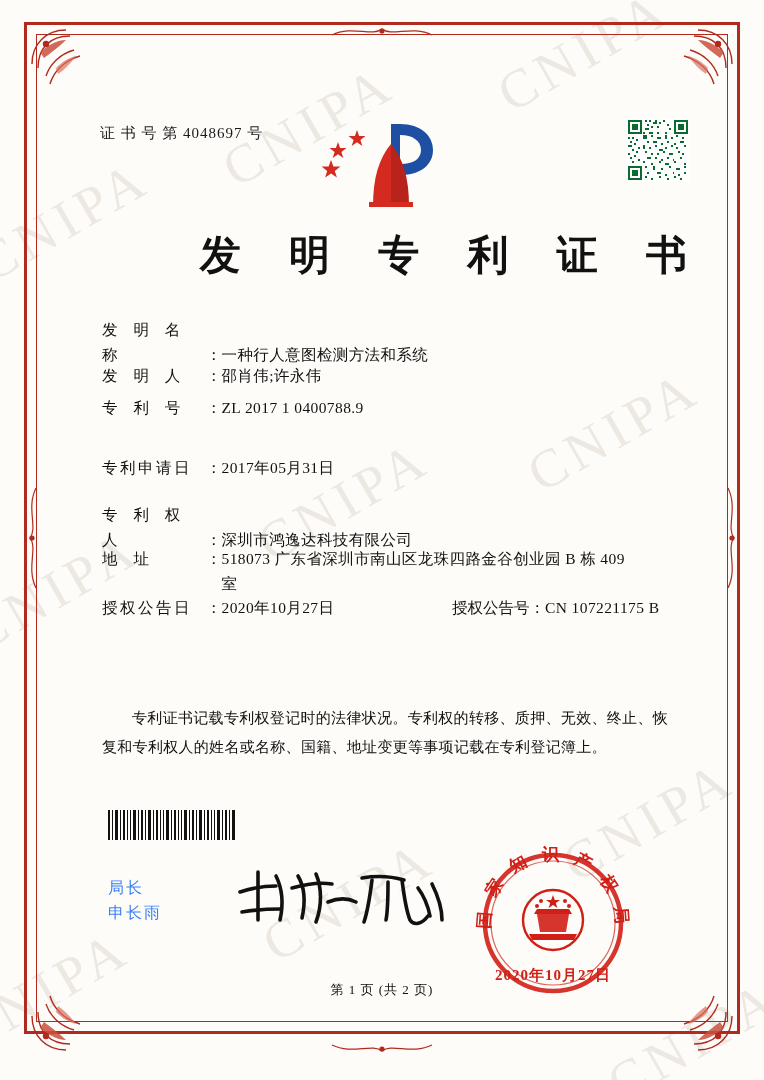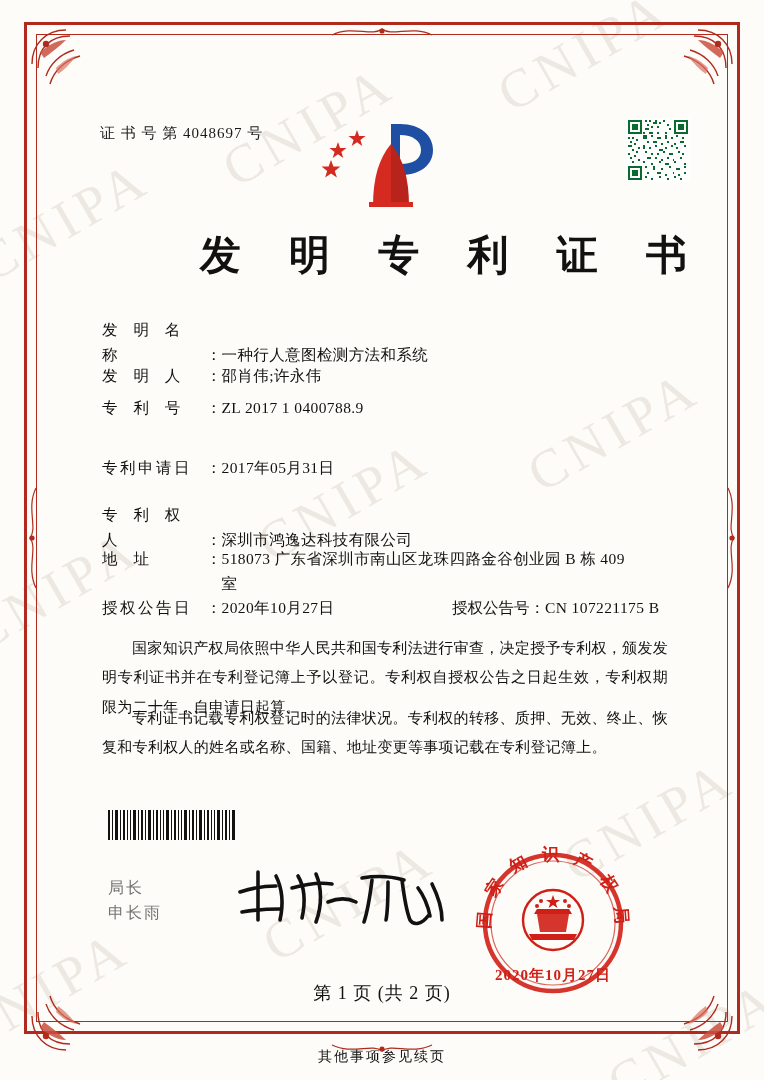--- a/index.html
+++ b/index.html
@@ -169,40 +169,40 @@
     left: 48px; top: 754px;
     width: 128px; height: 30px;
   }
 
   #sig-block {
     position: absolute;
     left: 48px; top: 820px;
     font-size: 16px;
     line-height: 1.55;
     letter-spacing: 2px;
-    color: #737373;
+    color: #3b82f6;
   }
 
   #signature {
     position: absolute;
     left: 172px; top: 806px;
     width: 230px; height: 70px;
   }
 
   #seal {
     position: absolute;
     left: 408px; top: 782px;
     width: 170px; height: 170px;
   }
 
   #page-no {
     position: absolute;
     left: 0; right: 0; top: 925px;
     text-align: center;
-    font-size: 18px;
+    font-size: 13px;
     color: #111;
     letter-spacing: 1px;
   }
 
   #footer-note {
     position: absolute;
     left: 0; right: 0;
     bottom: 14px;
     text-align: center;
     font-size: 14px;
@@ -468,21 +468,20 @@
       <span class="flabel">地 址</span><span>：</span><span class="fval" id="addr-val">518073 广东省深圳市南山区龙珠四路金谷创业园 B 栋 409 室</span>
     </div>
 
     <div class="field" id="f-grant">
       <span class="flabel tight">授权公告日</span><span>：</span><span class="fval">2020年10月27日</span>
       <span id="grant-right">
         <span>授权公告号</span><span>：</span><span class="fval">CN 107221175 B</span>
       </span>
     </div>
 
-    <div id="para1">国家知识产权局依照中华人民共和国专利法进行审查，决定授予专利权，颁发发明专利证书并在专利登记簿上予以登记。专利权自授权公告之日起生效，专利权期限为二十年，自申请日起算。</div>
     <div id="para2">专利证书记载专利权登记时的法律状况。专利权的转移、质押、无效、终止、恢复和专利权人的姓名或名称、国籍、地址变更等事项记载在专利登记簿上。</div>
 
     <div id="barcode">
       <svg width="128" height="30" viewBox="0 0 128 30" shape-rendering="crispEdges">
         <g fill="#111">
           <rect x="0" y="0" width="2" height="30"></rect>
             <rect x="4" y="0" width="1" height="30"></rect>
           <rect x="7" y="0" width="3" height="30"></rect>
             <rect x="12" y="0" width="1" height="30"></rect>
           <rect x="15" y="0" width="2" height="30"></rect>
@@ -573,14 +572,13 @@
           </g>
         </g>
 
         <text x="85" y="142" text-anchor="middle" font-family="'Liberation Serif', serif" font-size="15" font-weight="bold" fill="#d01f16" letter-spacing="1">2020年10月27日</text>
       </svg>
     </div>
 
     <div id="page-no">第 1 页 (共 2 页)</div>
   </div>
 
-  <div id="footer-note">其他事项参见续页</div>
 </div>
 
 </body></html>

